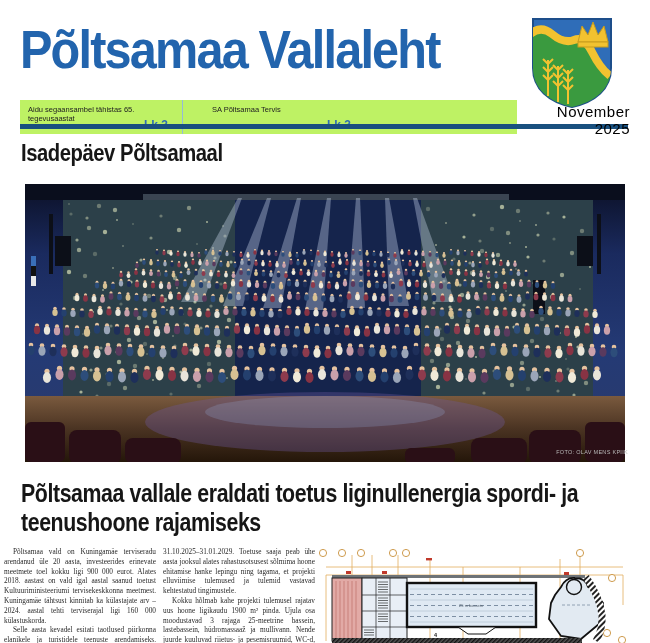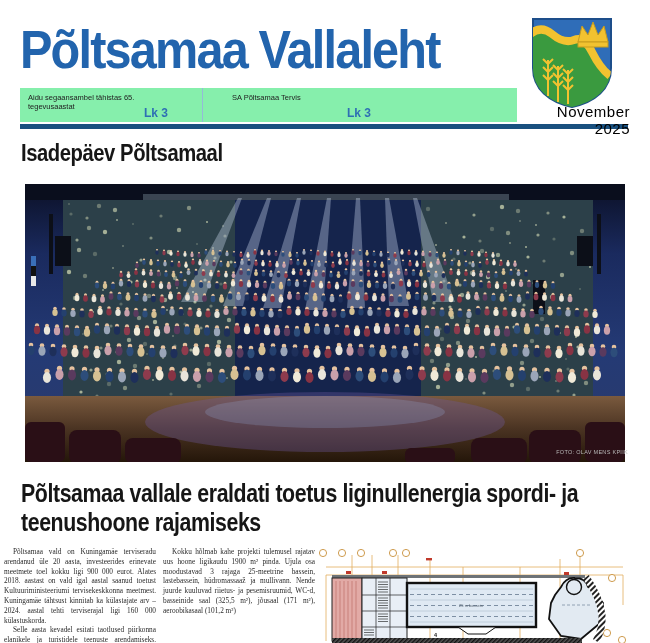--- a/index.html
+++ b/index.html
@@ -6,21 +6,21 @@
   body{width:650px;height:643px;overflow:hidden;background:#fff;
        font-family:"Liberation Sans",sans-serif;position:relative;}
   .page{position:absolute;inset:0;background:#fff;border-radius:10px;}
 
   
   .masthead-title{position:absolute;left:20px;top:18px;font-size:54px;font-weight:bold;
     color:#2264ad;letter-spacing:-2px;transform:scaleX(.90);transform-origin:left top;white-space:nowrap;}
   .crest{position:absolute;left:526px;top:14px;width:92px;height:96px;}
 
   
-  .teaser-bar{position:absolute;left:20px;top:88px;width:497px;height:34px;background:#86efac;display:flex;gap:20px;}
+  .teaser-bar{position:absolute;left:20px;top:100px;width:497px;height:34px;background:#bef264;display:flex;}
   .teaser-cell{position:relative;height:100%;box-sizing:border-box;padding:5px 6px 2px 8px;}
   .teaser-cell+.teaser-cell{border-left:1px solid #94bad8;padding-left:29px;}
   .tc1{width:162px;} .tc2{width:179px;} .tc3{width:156px;}
   .teaser-text{font-size:7.5px;line-height:9px;color:#222;}
   .teaser-page{position:absolute;right:14px;bottom:2px;font-size:12px;font-weight:bold;color:#2e6fb4;}
   .tc2 .teaser-page{right:10px;} .tc3 .teaser-page{right:8px;}
   .rule-thick{position:absolute;left:20px;top:124px;width:608px;height:5px;background:#19507f;}
   .issue-date{position:absolute;left:522px;top:103px;width:108px;text-align:right;
     font-size:15px;color:#000000;letter-spacing:.5px;}
 
@@ -1326,20 +1326,21 @@
   </div>
   <div class="photo-credit">FOTO: OLAV MENS KPIIK</div>
 
   <div class="headline2">Põltsamaa vallale eraldati toetus liginullenergia spordi- ja teenushoone rajamiseks</div>
 
   <div class="bodycol col1">
     <p class="indent">Põltsamaa vald on Kuningamäe terviseradu arendanud üle 20 aasta, investeerides erinevate meetmete toel kokku ligi 900 000 eurot. Alates 2018. aastast on vald igal aastal saanud toetust Kultuuriministeeriumi tervisekeskkonna meetmest. Kuningamäe tähtsust kinnitab ka külastajate arv – 2024. aastal tehti terviserajal ligi 160 000 külastuskorda.</p>
     <p class="indent">Selle aasta kevadel esitati taotlused piirkonna elanikele ja turistidele teenuste arendamiseks. Projekti tulemusel valmib Kuningamäe spordi- ja vabaajakeskus.</p>
   </div>
   <div class="bodycol col2">
+    <p>31.10.2025–31.01.2029. Toetuse saaja peab ühe aasta jooksul alates rahastusotsusest sõlmima hoone ehitamise hanke lepingu ning tagama, et projekti elluviimise tulemused ja tulemid vastavad kehtestatud tingimustele.</p>
     <p class="indent">Kokku hõlmab kahe projekti tulemusel rajatav uus hoone ligikaudu 1900 m² pinda. Ujula osa moodustavad 3 rajaga 25-meetrine bassein, lastebassein, hüdromassaaž ja mullivann. Nende juurde kuuluvad riietus- ja pesemisruumid, WC-d, basseinide saal (325,5 m²), jõusaal (171 m²), aeroobikasaal (101,2 m²)</p>
   </div>
 
   <div class="plan">
     <svg width="332" height="98" viewBox="0 0 332 98">
       <defs>
         <pattern id="hatch" width="4" height="4" patternUnits="userSpaceOnUse" patternTransform="rotate(45)">
           <rect width="4" height="4" fill="#fff"></rect>
             <rect width="2" height="4" fill="#222"></rect>
         </pattern>

